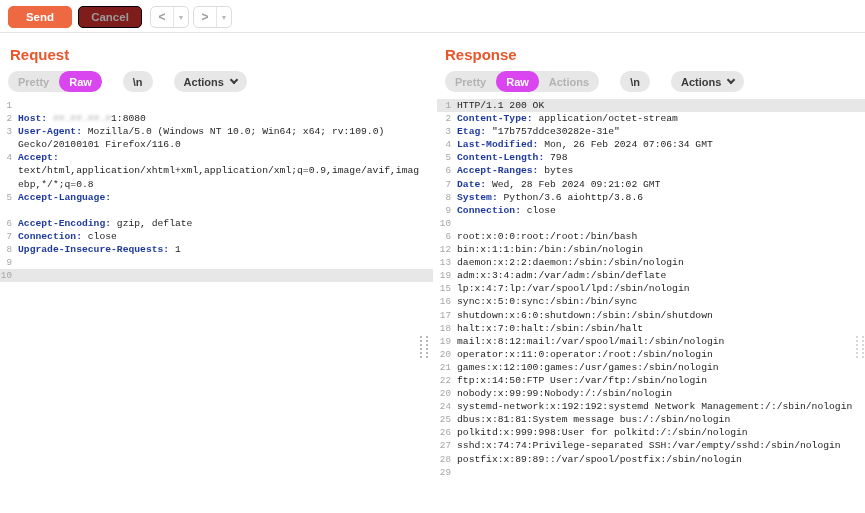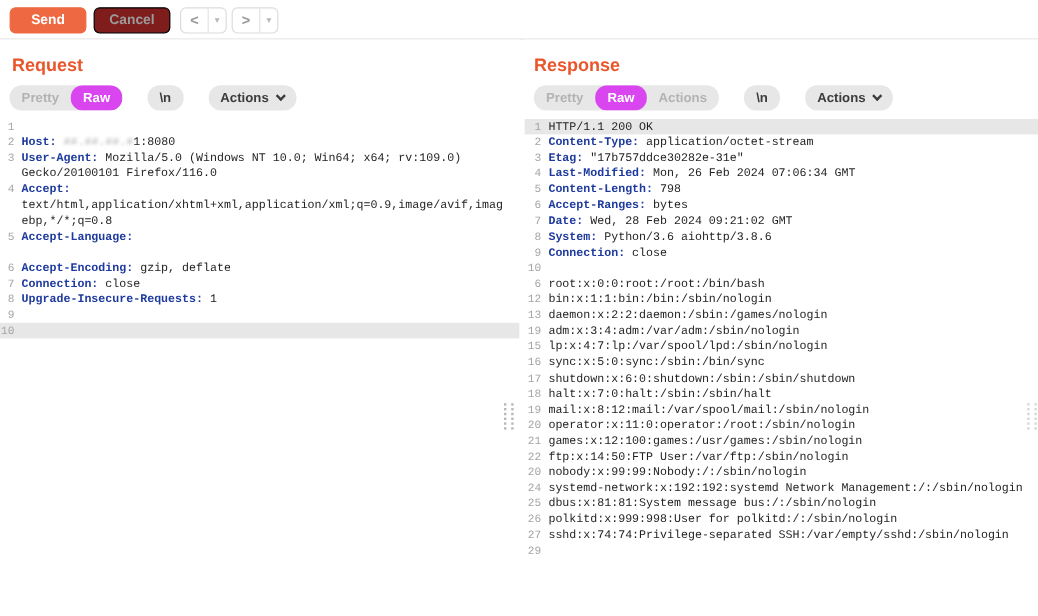--- a/index.html
+++ b/index.html
@@ -163,35 +163,36 @@
         <div class="crow"><div class="lnum">3</div><div class="ltxt"><span class="tk-h">Etag:</span><span class="tk-v"> "17b757ddce30282e-31e"</span></div></div>
         <div class="crow"><div class="lnum">4</div><div class="ltxt"><span class="tk-h">Last-Modified:</span><span class="tk-v"> Mon, 26 Feb 2024 07:06:34 GMT</span></div></div>
         <div class="crow"><div class="lnum">5</div><div class="ltxt"><span class="tk-h">Content-Length:</span><span class="tk-v"> 798</span></div></div>
         <div class="crow"><div class="lnum">6</div><div class="ltxt"><span class="tk-h">Accept-Ranges:</span><span class="tk-v"> bytes</span></div></div>
         <div class="crow"><div class="lnum">7</div><div class="ltxt"><span class="tk-h">Date:</span><span class="tk-v"> Wed, 28 Feb 2024 09:21:02 GMT</span></div></div>
         <div class="crow"><div class="lnum">8</div><div class="ltxt"><span class="tk-h">System:</span><span class="tk-v"> Python/3.6 aiohttp/3.8.6</span></div></div>
         <div class="crow"><div class="lnum">9</div><div class="ltxt"><span class="tk-h">Connection:</span><span class="tk-v"> close</span></div></div>
         <div class="crow"><div class="lnum">10</div><div class="ltxt"></div></div>
         <div class="crow"><div class="lnum">6</div><div class="ltxt"><span class="tk-v">root:x:0:0:root:/root:/bin/bash</span></div></div>
         <div class="crow"><div class="lnum">12</div><div class="ltxt"><span class="tk-v">bin:x:1:1:bin:/bin:/sbin/nologin</span></div></div>
-        <div class="crow"><div class="lnum">13</div><div class="ltxt"><span class="tk-v">daemon:x:2:2:daemon:/sbin:/games/nologin</span></div></div>
-        <div class="crow"><div class="lnum">19</div><div class="ltxt"><span class="tk-v">adm:x:3:4:adm:/var/adm:/sbin/nologin</span></div></div>
+        <div class="crow"><div class="lnum">13</div><div class="ltxt"><span class="tk-v">daemon:x:2:2:daemon:/sbin:/sbin/nologin</span></div></div>
+        <div class="crow"><div class="lnum">19</div><div class="ltxt"><span class="tk-v">adm:x:3:4:adm:/var/adm:/sbin/deflate</span></div></div>
         <div class="crow"><div class="lnum">15</div><div class="ltxt"><span class="tk-v">lp:x:4:7:lp:/var/spool/lpd:/sbin/nologin</span></div></div>
         <div class="crow"><div class="lnum">16</div><div class="ltxt"><span class="tk-v">sync:x:5:0:sync:/sbin:/bin/sync</span></div></div>
         <div class="crow"><div class="lnum">17</div><div class="ltxt"><span class="tk-v">shutdown:x:6:0:shutdown:/sbin:/sbin/shutdown</span></div></div>
         <div class="crow"><div class="lnum">18</div><div class="ltxt"><span class="tk-v">halt:x:7:0:halt:/sbin:/sbin/halt</span></div></div>
         <div class="crow"><div class="lnum">19</div><div class="ltxt"><span class="tk-v">mail:x:8:12:mail:/var/spool/mail:/sbin/nologin</span></div></div>
         <div class="crow"><div class="lnum">20</div><div class="ltxt"><span class="tk-v">operator:x:11:0:operator:/root:/sbin/nologin</span></div></div>
         <div class="crow"><div class="lnum">21</div><div class="ltxt"><span class="tk-v">games:x:12:100:games:/usr/games:/sbin/nologin</span></div></div>
         <div class="crow"><div class="lnum">22</div><div class="ltxt"><span class="tk-v">ftp:x:14:50:FTP User:/var/ftp:/sbin/nologin</span></div></div>
         <div class="crow"><div class="lnum">20</div><div class="ltxt"><span class="tk-v">nobody:x:99:99:Nobody:/:/sbin/nologin</span></div></div>
         <div class="crow"><div class="lnum">24</div><div class="ltxt"><span class="tk-v">systemd-network:x:192:192:systemd Network Management:/:/sbin/nologin</span></div></div>
         <div class="crow"><div class="lnum">25</div><div class="ltxt"><span class="tk-v">dbus:x:81:81:System message bus:/:/sbin/nologin</span></div></div>
         <div class="crow"><div class="lnum">26</div><div class="ltxt"><span class="tk-v">polkitd:x:999:998:User for polkitd:/:/sbin/nologin</span></div></div>
         <div class="crow"><div class="lnum">27</div><div class="ltxt"><span class="tk-v">sshd:x:74:74:Privilege-separated SSH:/var/empty/sshd:/sbin/nologin</span></div></div>
+        <div class="crow"><div class="lnum">28</div><div class="ltxt"><span class="tk-v">postfix:x:89:89::/var/spool/postfix:/sbin/nologin</span></div></div>
         <div class="crow"><div class="lnum">29</div><div class="ltxt"></div></div>
       </div>
   </div>
 
   <div class="grip" id="grip-mid"></div>
   <div class="grip" id="grip-right"></div>
 
 </div>
 
 </body></html>

